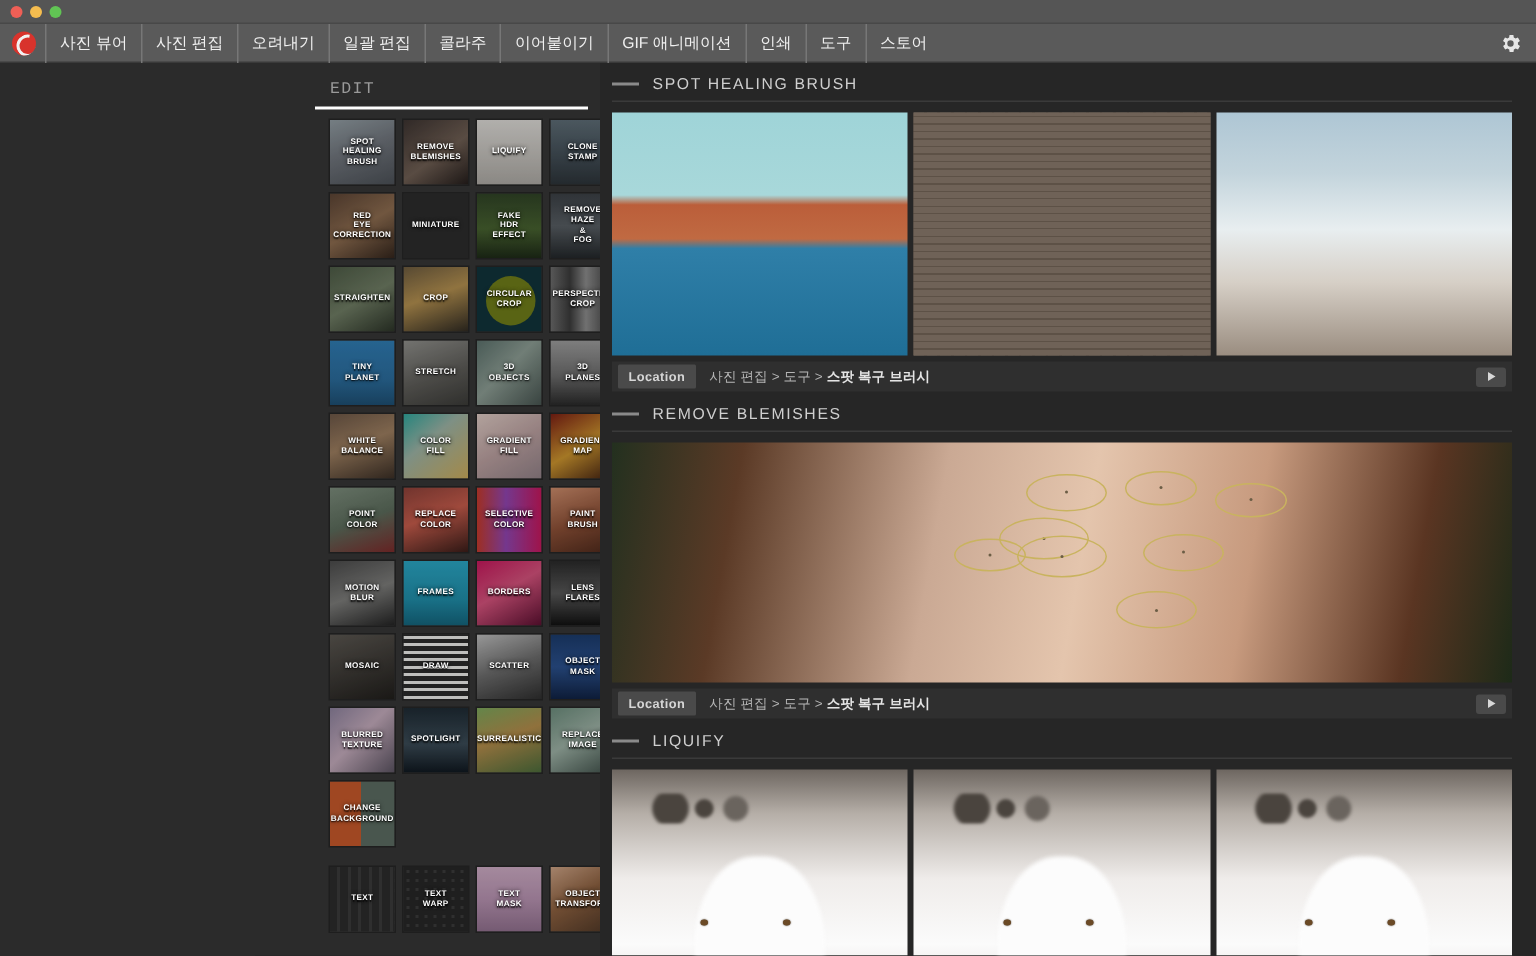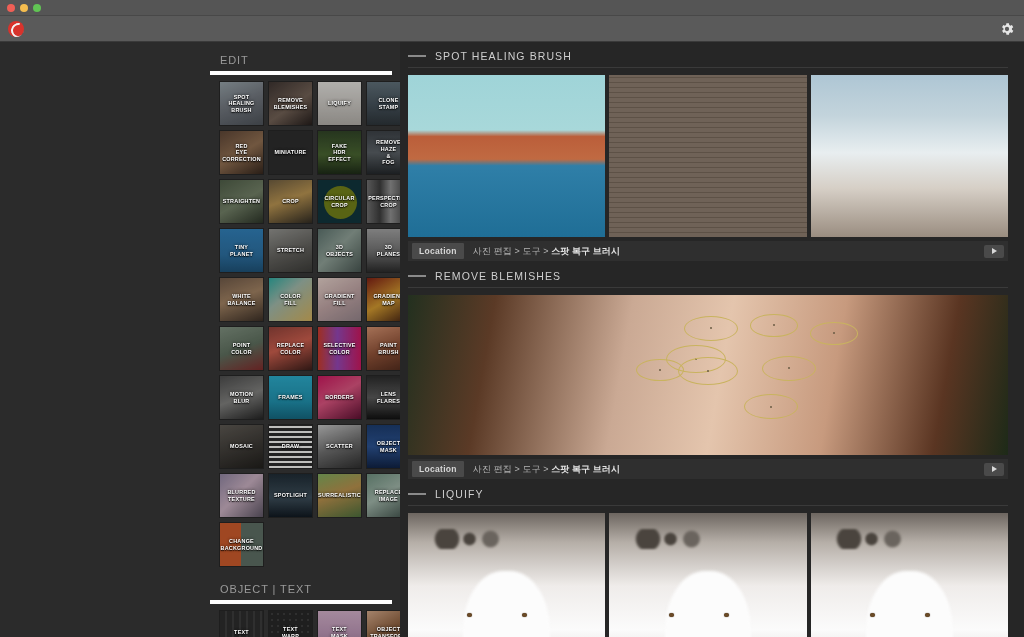--- a/index.html
+++ b/index.html
@@ -61,22 +61,23 @@
   
   .gutter-left { width: 210px; background: #2b2b2b; flex: none; }
 
   
   .toolcol {
     width: 190px; flex: none; background: #2b2b2b;
     padding-top: 8px; overflow: hidden;
   }
   .section-head {
     font-size: 11px; color: #9a9a9a; letter-spacing: .9px;
-    padding: 4px 0 5px 10px; border-bottom: 4px solid #ffffff;
+    padding: 4px 0 5px 10px; border-bottom: 2px solid #ffffff;
     margin: 0 8px 6px 0;
+    font-family: Liberation Mono, monospace;
   }
   .tilegrid {
     display: grid; grid-template-columns: repeat(4, 45px);
     gap: 4px; padding-left: 9px;
   }
   .tile {
     width: 45px; height: 45px; position: relative;
     display: flex; align-items: center; justify-content: center;
     overflow: hidden; cursor: default; border: 1px solid #1e1e1e;
   }
@@ -152,20 +153,32 @@
 <div class="titlebar">
   <div class="traffic">
     <div class="dot red"></div>
     <div class="dot yellow"></div>
     <div class="dot green"></div>
   </div>
 </div>
 
 <div class="menubar">
   <div class="logo"></div>
+  <div class="menu-items" id="menu-items">
+      <div class="menu-item">사진 뷰어</div>
+      <div class="menu-item">사진 편집</div>
+      <div class="menu-item">오려내기</div>
+      <div class="menu-item">일괄 편집</div>
+      <div class="menu-item">콜라주</div>
+      <div class="menu-item">이어붙이기</div>
+      <div class="menu-item">GIF 애니메이션</div>
+      <div class="menu-item">인쇄</div>
+      <div class="menu-item">도구</div>
+      <div class="menu-item">스토어</div>
+    </div>
   <div class="gear-btn">
     <svg viewBox="0 0 24 24" width="16" height="16" aria-hidden="true">
       <path fill="#e6e6e6" d="M19.4 13a7.6 7.6 0 0 0 0-2l2-1.6-2-3.4-2.4 1a7.6 7.6 0 0 0-1.7-1l-.4-2.6h-3.9l-.4 2.6c-.6.2-1.2.6-1.7 1l-2.4-1-2 3.4L6.6 11a7.6 7.6 0 0 0 0 2l-2 1.6 2 3.4 2.4-1c.5.4 1.1.8 1.7 1l.4 2.6h3.9l.4-2.6c.6-.2 1.2-.6 1.7-1l2.4 1 2-3.4-2.1-1.6zM12 15.2A3.2 3.2 0 1 1 12 8.8a3.2 3.2 0 0 1 0 6.4z"></path>
     </svg>
   </div>
 </div>
 
 <div class="main">
 
   <div class="gutter-left"></div>
@@ -317,21 +330,20 @@
         <div class="tile">
           <div class="thumb" style="background: linear-gradient(150deg, rgb(106, 138, 122) 0%, rgb(154, 174, 162) 45%, rgb(58, 74, 68) 100%);"></div>
           <div class="lbl">REPLACE IMAGE</div>
         </div>
         <div class="tile">
           <div class="thumb" style="background: linear-gradient(90deg, rgb(194, 87, 42) 0%, rgb(194, 87, 42) 48%, rgb(90, 106, 96) 48%, rgb(90, 106, 96) 100%);"></div>
           <div class="lbl">CHANGE BACKGROUND</div>
         </div>
       </div>
       <div style="height: 12px;"></div>
-      <div class="section-head">OBJECT | TEXT</div>
       <div class="tilegrid">
         <div class="tile">
           <div class="thumb" style="background: repeating-linear-gradient(90deg, rgb(43, 43, 43) 0px, rgb(43, 43, 43) 5px, rgb(58, 58, 58) 5px, rgb(58, 58, 58) 7px), repeating-linear-gradient(0deg, rgb(43, 43, 43) 0px, rgb(43, 43, 43) 5px, rgb(58, 58, 58) 5px, rgb(58, 58, 58) 7px);"></div>
           <div class="lbl">TEXT</div>
         </div>
         <div class="tile">
           <div class="thumb" style="background: radial-gradient(rgb(58, 58, 58) 1px, transparent 1.2px) 0px 0px / 6px 6px, rgb(38, 38, 38);"></div>
           <div class="lbl">TEXT WARP</div>
         </div>
         <div class="tile">

